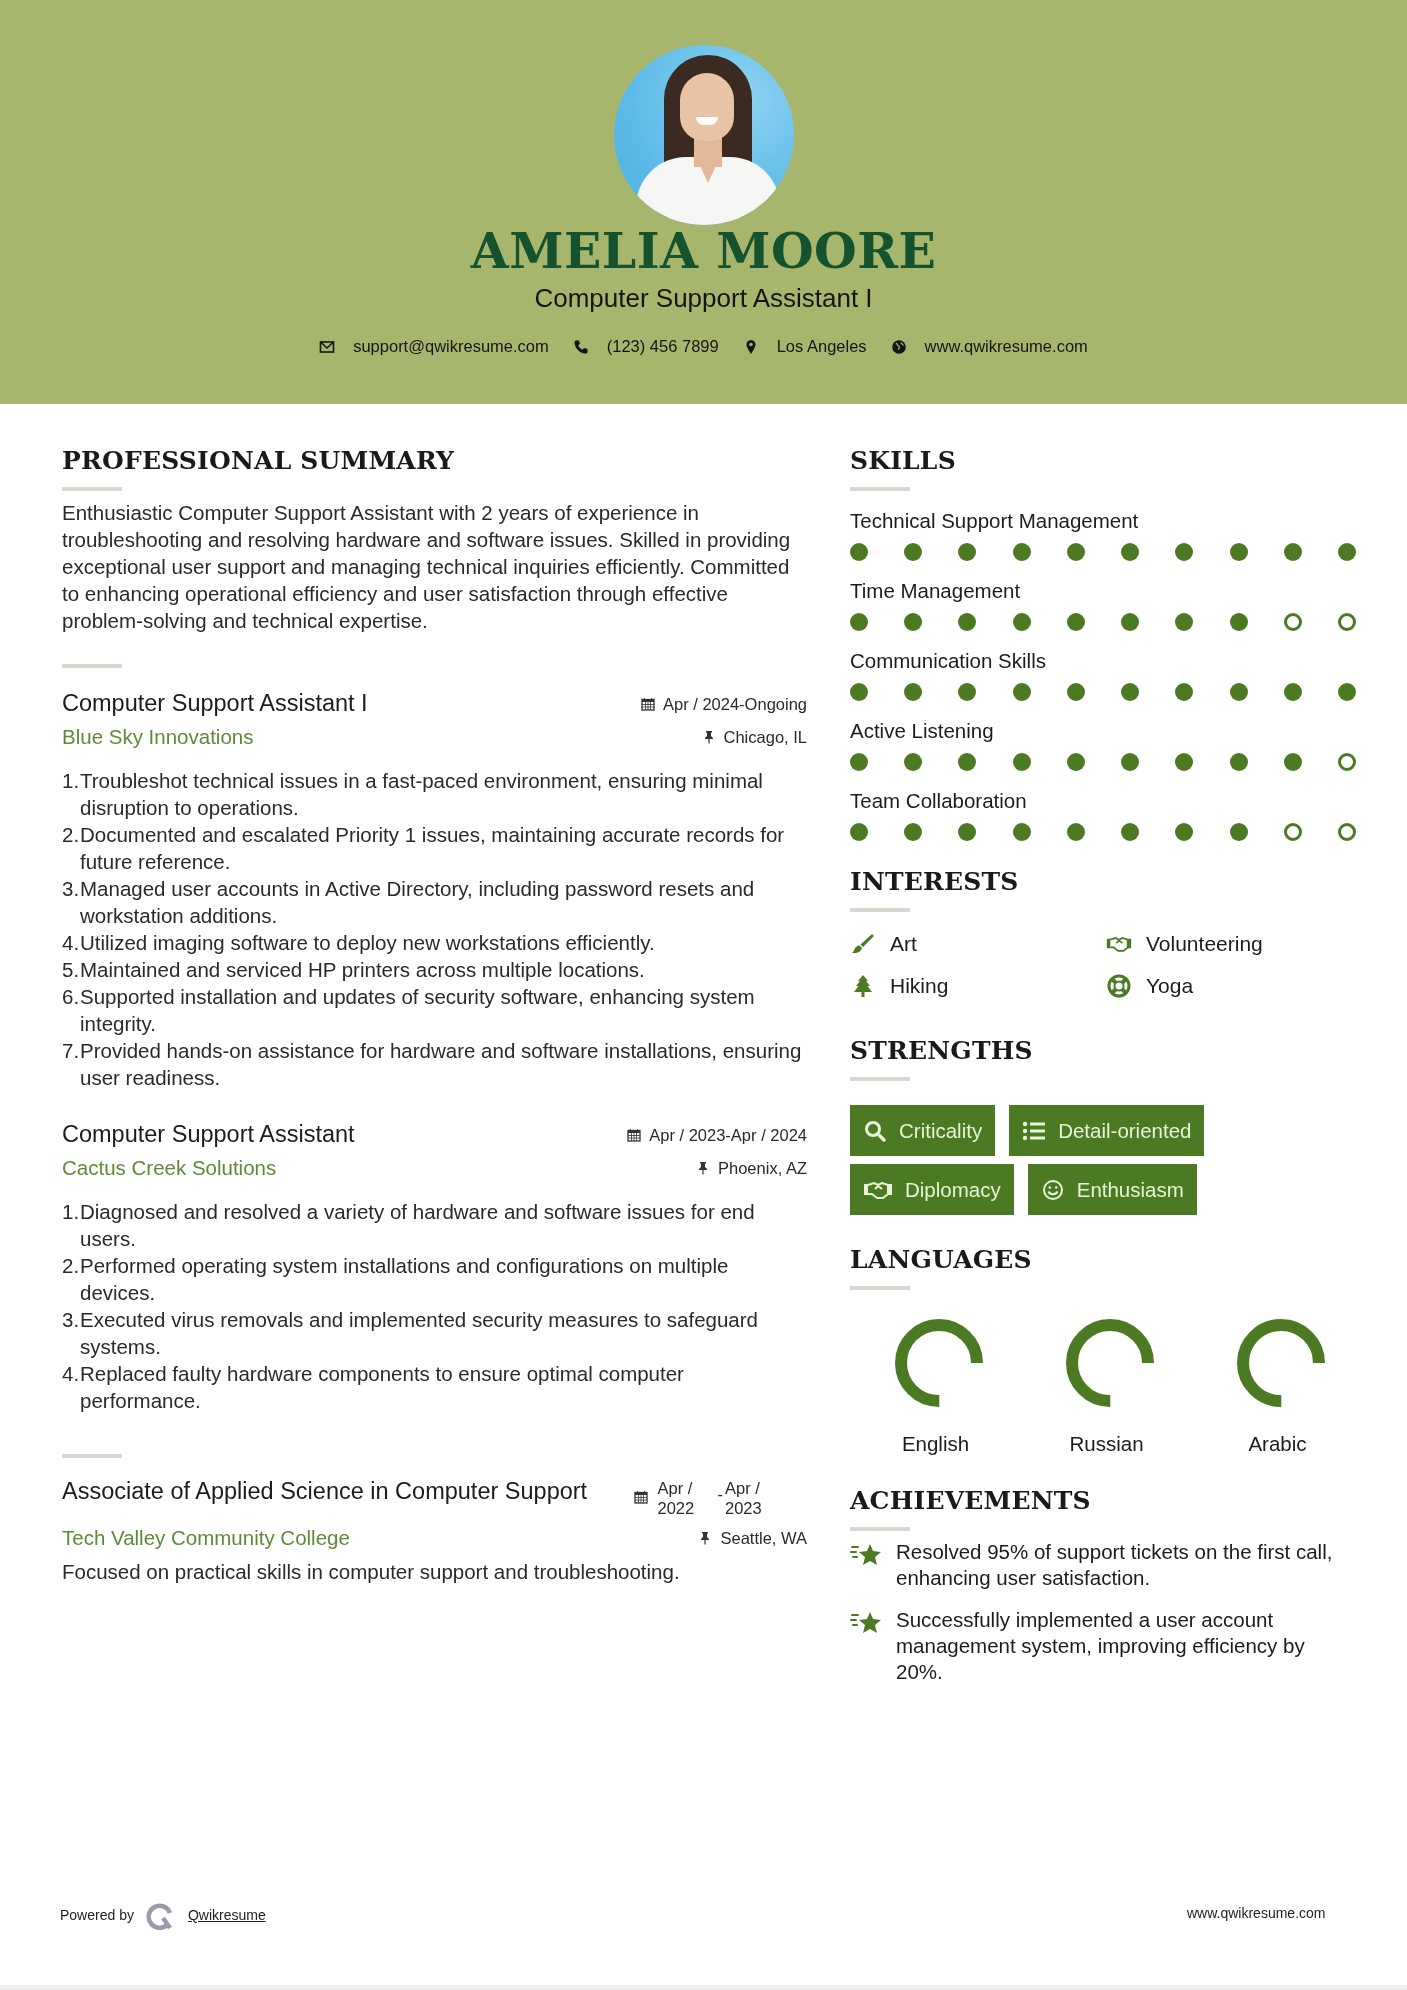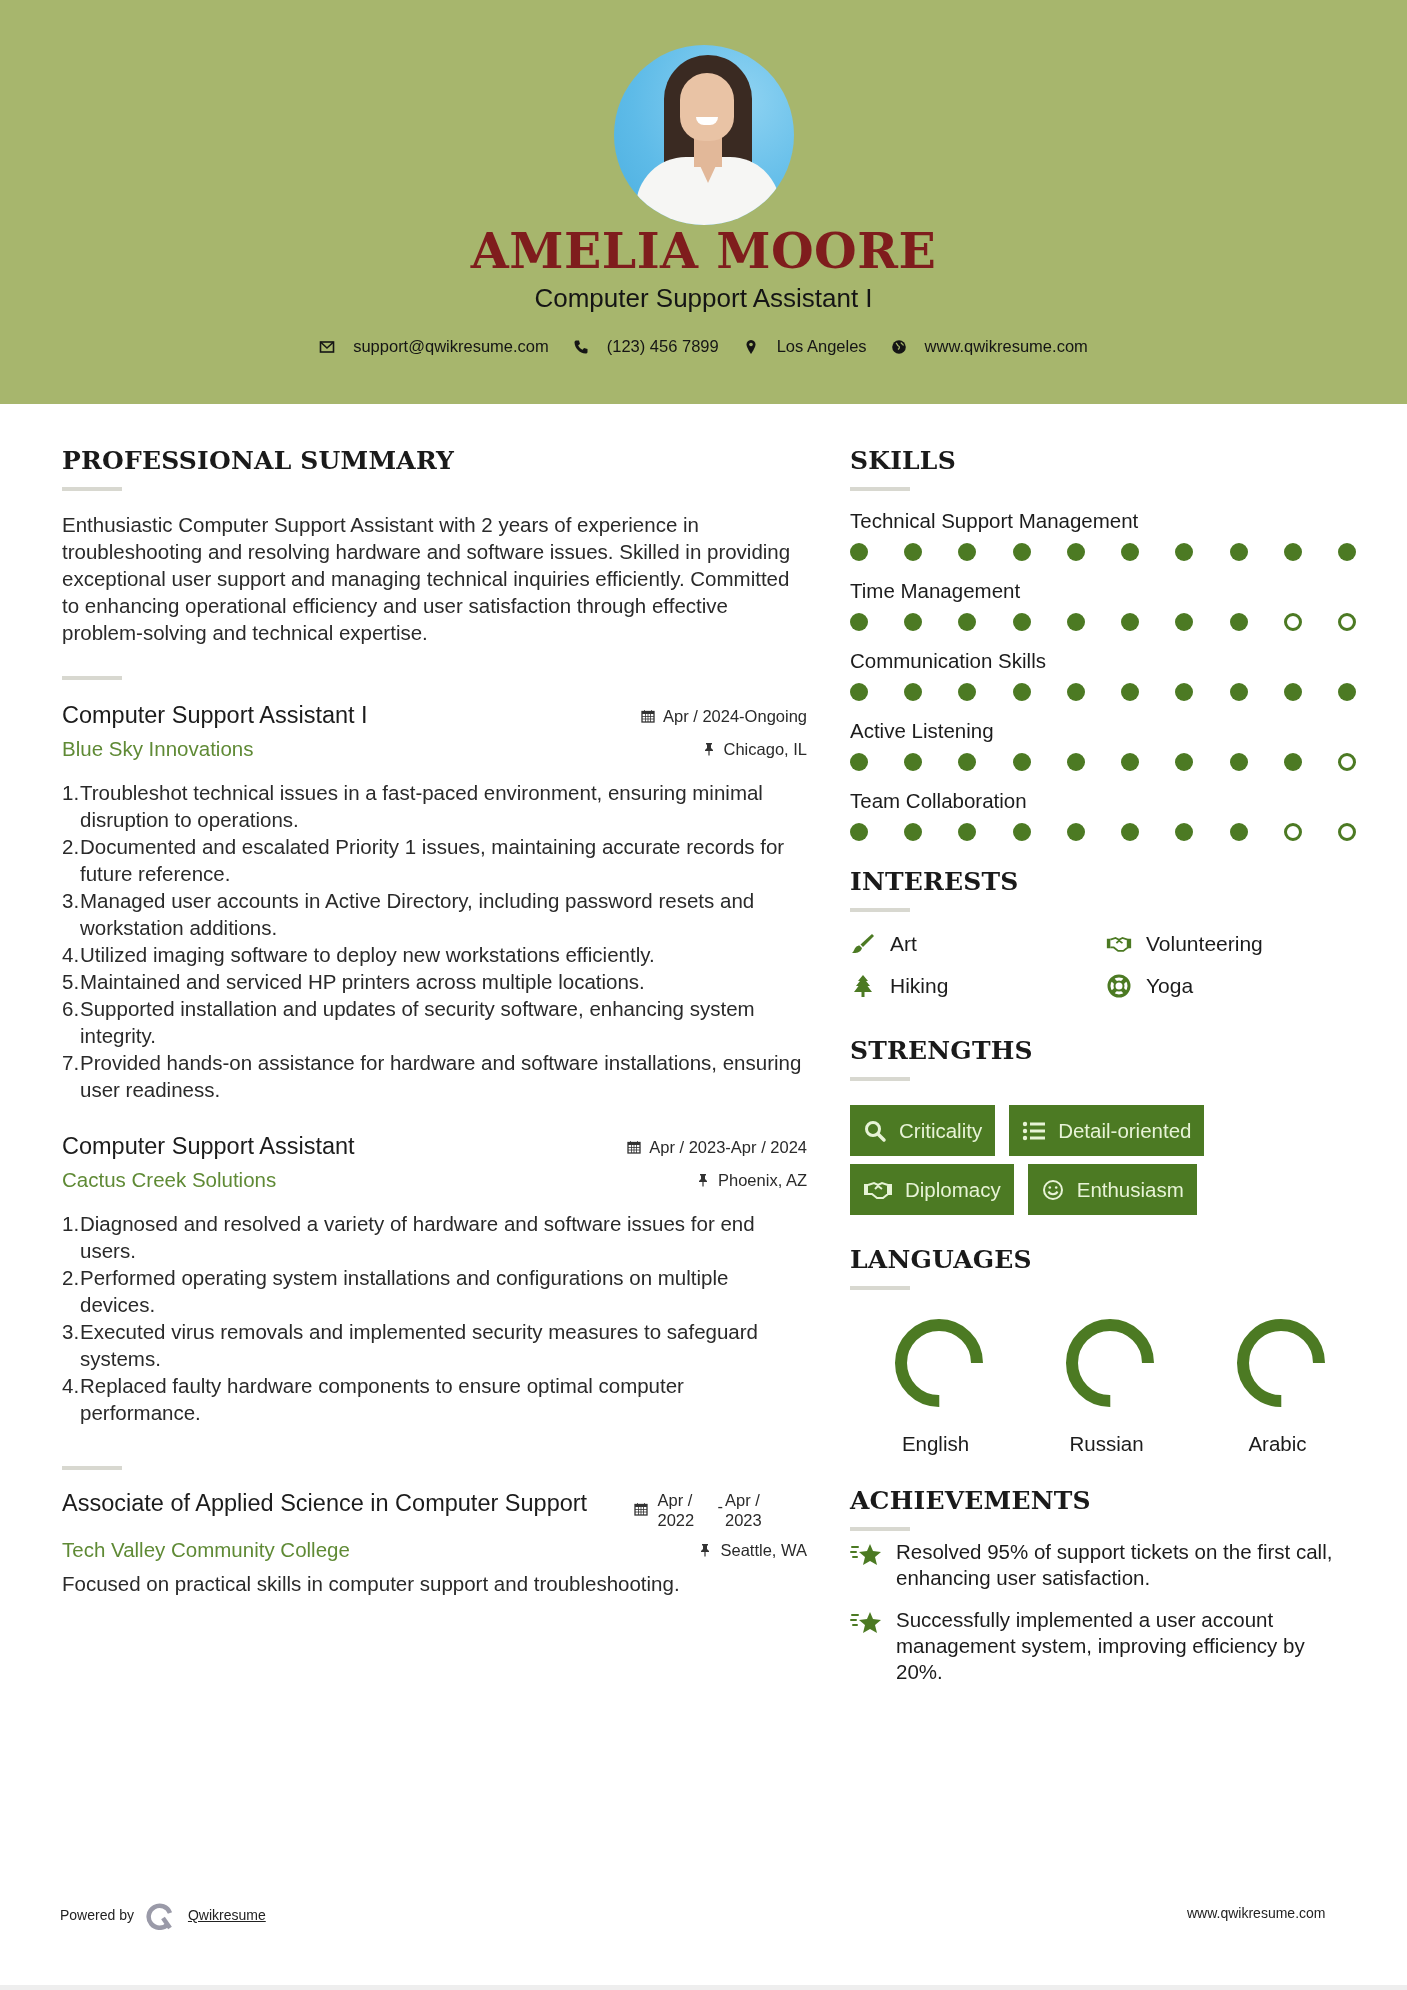--- a/index.html
+++ b/index.html
@@ -10,34 +10,34 @@
   .header { position: absolute; left: 0; top: 0; width: 1407px; height: 404px; background: #a7b66d; }
   .avatar { position: absolute; left: 614px; top: 45px; width: 180px; height: 180px; border-radius: 50%; overflow: hidden;
             background: radial-gradient(circle at 70% 30%, #8fd3f2 0%, #5ebbe8 60%, #4aaedf 100%); }
   .avatar .hair { position: absolute; left: 50px; top: 10px; width: 88px; height: 130px; background: #3a2a22; border-radius: 44px 44px 20px 20px; }
   .avatar .face { position: absolute; left: 66px; top: 28px; width: 54px; height: 68px; background: #e9c3a5; border-radius: 27px 27px 24px 24px; }
   .avatar .neck { position: absolute; left: 80px; top: 90px; width: 28px; height: 32px; background: #e2b899; }
   .avatar .shirt { position: absolute; left: 22px; top: 112px; width: 144px; height: 90px; background: #f6f6f4; border-radius: 50px 50px 0 0; }
   .avatar .collar { position: absolute; left: 82px; top: 112px; width: 0; height: 0; border-left: 12px solid transparent; border-right: 12px solid transparent; border-top: 26px solid #e2b899; }
   .avatar .smile { position: absolute; left: 82px; top: 72px; width: 22px; height: 8px; border-radius: 0 0 12px 12px; background: #fff; }
 
-  .name { position: absolute; left: 0; top: 222px; width: 1407px; text-align: center; font-family: "DejaVu Serif", "Liberation Serif", serif; font-weight: bold; font-size: 49px; color: #7f1d1d; letter-spacing: 0.5px; }
+  .name { position: absolute; left: 0; top: 222px; width: 1407px; text-align: center; font-family: "DejaVu Serif", "Liberation Serif", serif; font-weight: bold; font-size: 49px; color: #14532d; letter-spacing: 0.5px; }
   .title { position: absolute; left: 0; top: 283px; width: 1407px; text-align: center; font-size: 26px; color: #151515; }
   .contacts { position: absolute; left: 0; top: 337px; width: 1407px; display: flex; justify-content: center; align-items: center; gap: 0; font-size: 16.5px; color: #151515; }
   .contact-item { display: flex; align-items: center; margin: 0 12px; }
   .contact-item svg { width: 16px; height: 16px; margin-right: 18px; }
 
   
   .sec-title { font-family: "DejaVu Serif", "Liberation Serif", serif; font-weight: bold; font-size: 25px; color: #1a1a1a; letter-spacing: 0.2px; }
   .sec-rule { width: 60px; height: 4px; background: #d8d8d0; margin-top: 12px; }
 
   .left { position: absolute; left: 62px; top: 446px; width: 745px; }
   .right { position: absolute; left: 850px; top: 446px; width: 520px; }
 
-  .summary-text { font-size: 20.5px; line-height: 27px; color: #2a2a2a; margin-top: 20px; }
+  .summary-text { font-size: 20.5px; line-height: 27px; color: #2a2a2a; margin-top: 8px; }
 
   .job { margin-top: 0; }
   .job-row { display: flex; justify-content: space-between; align-items: baseline; }
   .job-title { font-size: 23.5px; color: #1c1c1c; }
   .meta { font-size: 16.5px; color: #2a2a2a; display: flex; align-items: center; }
   .meta svg { width: 14px; height: 14px; margin-right: 8px; }
   .company { font-size: 20.5px; color: #5f8a35; }
   .bullets { list-style: none; margin-top: 18px; font-size: 20.5px; line-height: 27px; color: #2a2a2a; }
   .bullets li { position: relative; padding-left: 18px; }
   .bullets li .num { position: absolute; left: 0; top: 0; }

